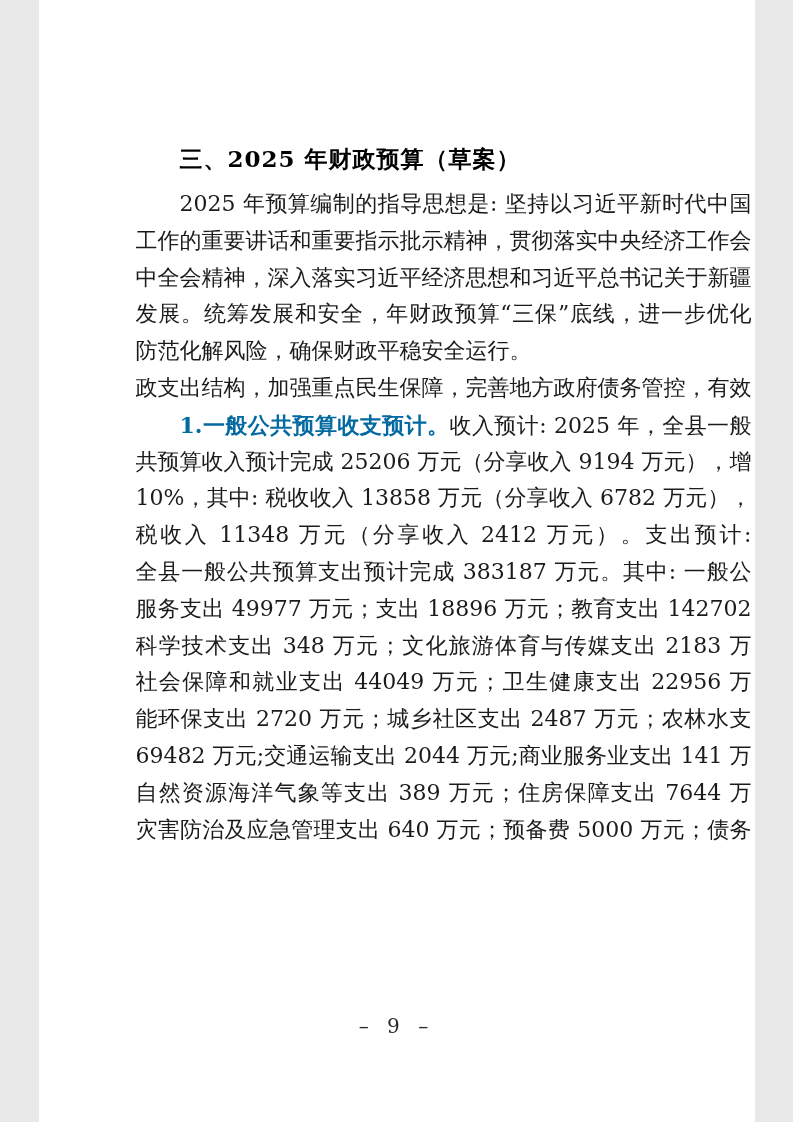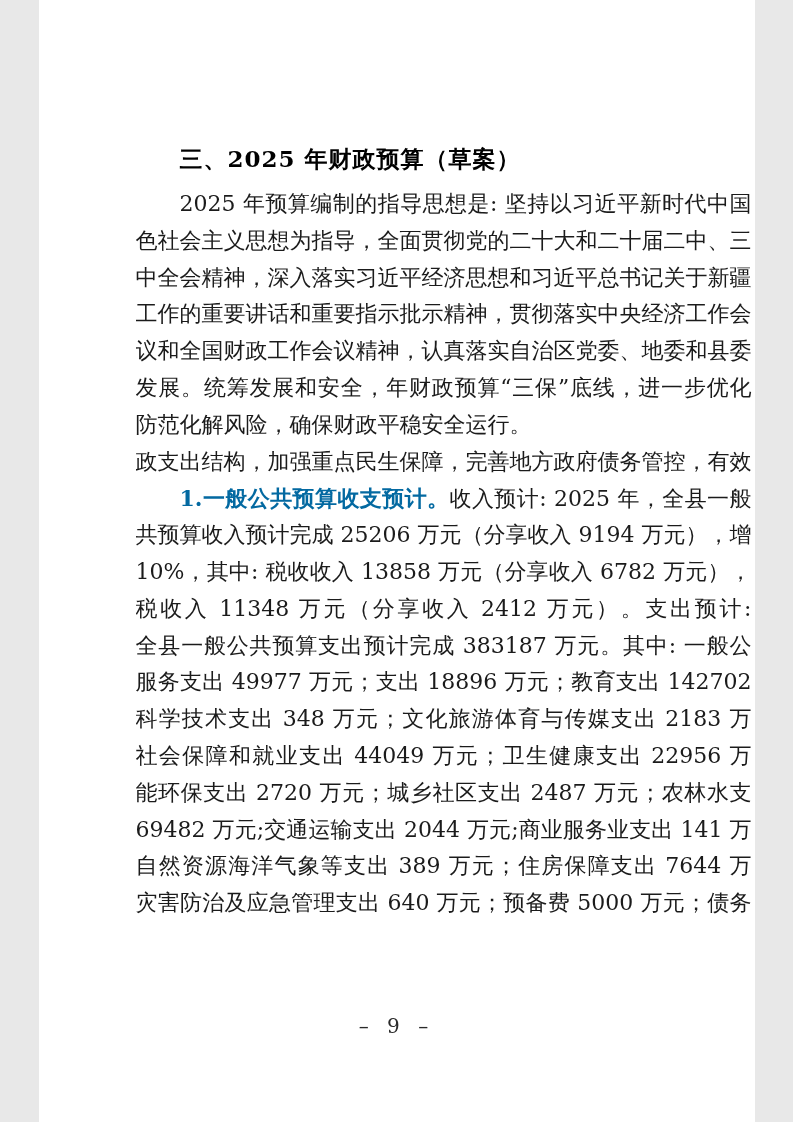--- a/index.html
+++ b/index.html
@@ -66,24 +66,22 @@
   }
 </style>
 </head>
 <body>
 
 <div class="page">
   <h1 class="heading">三、2025 年财政预算（草案）</h1>
 
   <div class="content">
       <div class="line indent">2025 年预算编制的指导思想是: 坚持以习近平新时代中国特</div>
-      <div class="line">色社会主义思想为指导，全面贯彻党的二十大和二十届二中、三</div>
+      <div class="line">工作的重要讲话和重要指示批示精神，贯彻落实中央经济工作会</div>
       <div class="line">中全会精神，深入落实习近平经济思想和习近平总书记关于新疆</div>
-      <div class="line">工作的重要讲话和重要指示批示精神，贯彻落实中央经济工作会</div>
-      <div class="line">议和全国财政工作会议精神，认真落实自治区党委、地委和县委</div>
       <div class="line">发展。统筹发展和安全，年财政预算“三保”底线，进一步优化财</div>
       <div class="line end">防范化解风险，确保财政平稳安全运行。</div>
       <div class="line">政支出结构，加强重点民生保障，完善地方政府债务管控，有效</div>
       <div class="line indent"><b>1.一般公共预算收支预计。</b>收入预计: 2025 年，全县一般公</div>
       <div class="line">共预算收入预计完成 25206 万元（分享收入 9194 万元），增长</div>
       <div class="line">10%，其中: 税收收入 13858 万元（分享收入 6782 万元），非</div>
       <div class="line">税收入 11348 万元（分享收入 2412 万元）。支出预计: 2025 年，</div>
       <div class="line">全县一般公共预算支出预计完成 383187 万元。其中: 一般公共</div>
       <div class="line">服务支出 49977 万元；支出 18896 万元；教育支出 142702 万元；</div>
       <div class="line">科学技术支出 348 万元；文化旅游体育与传媒支出 2183 万元；</div>

